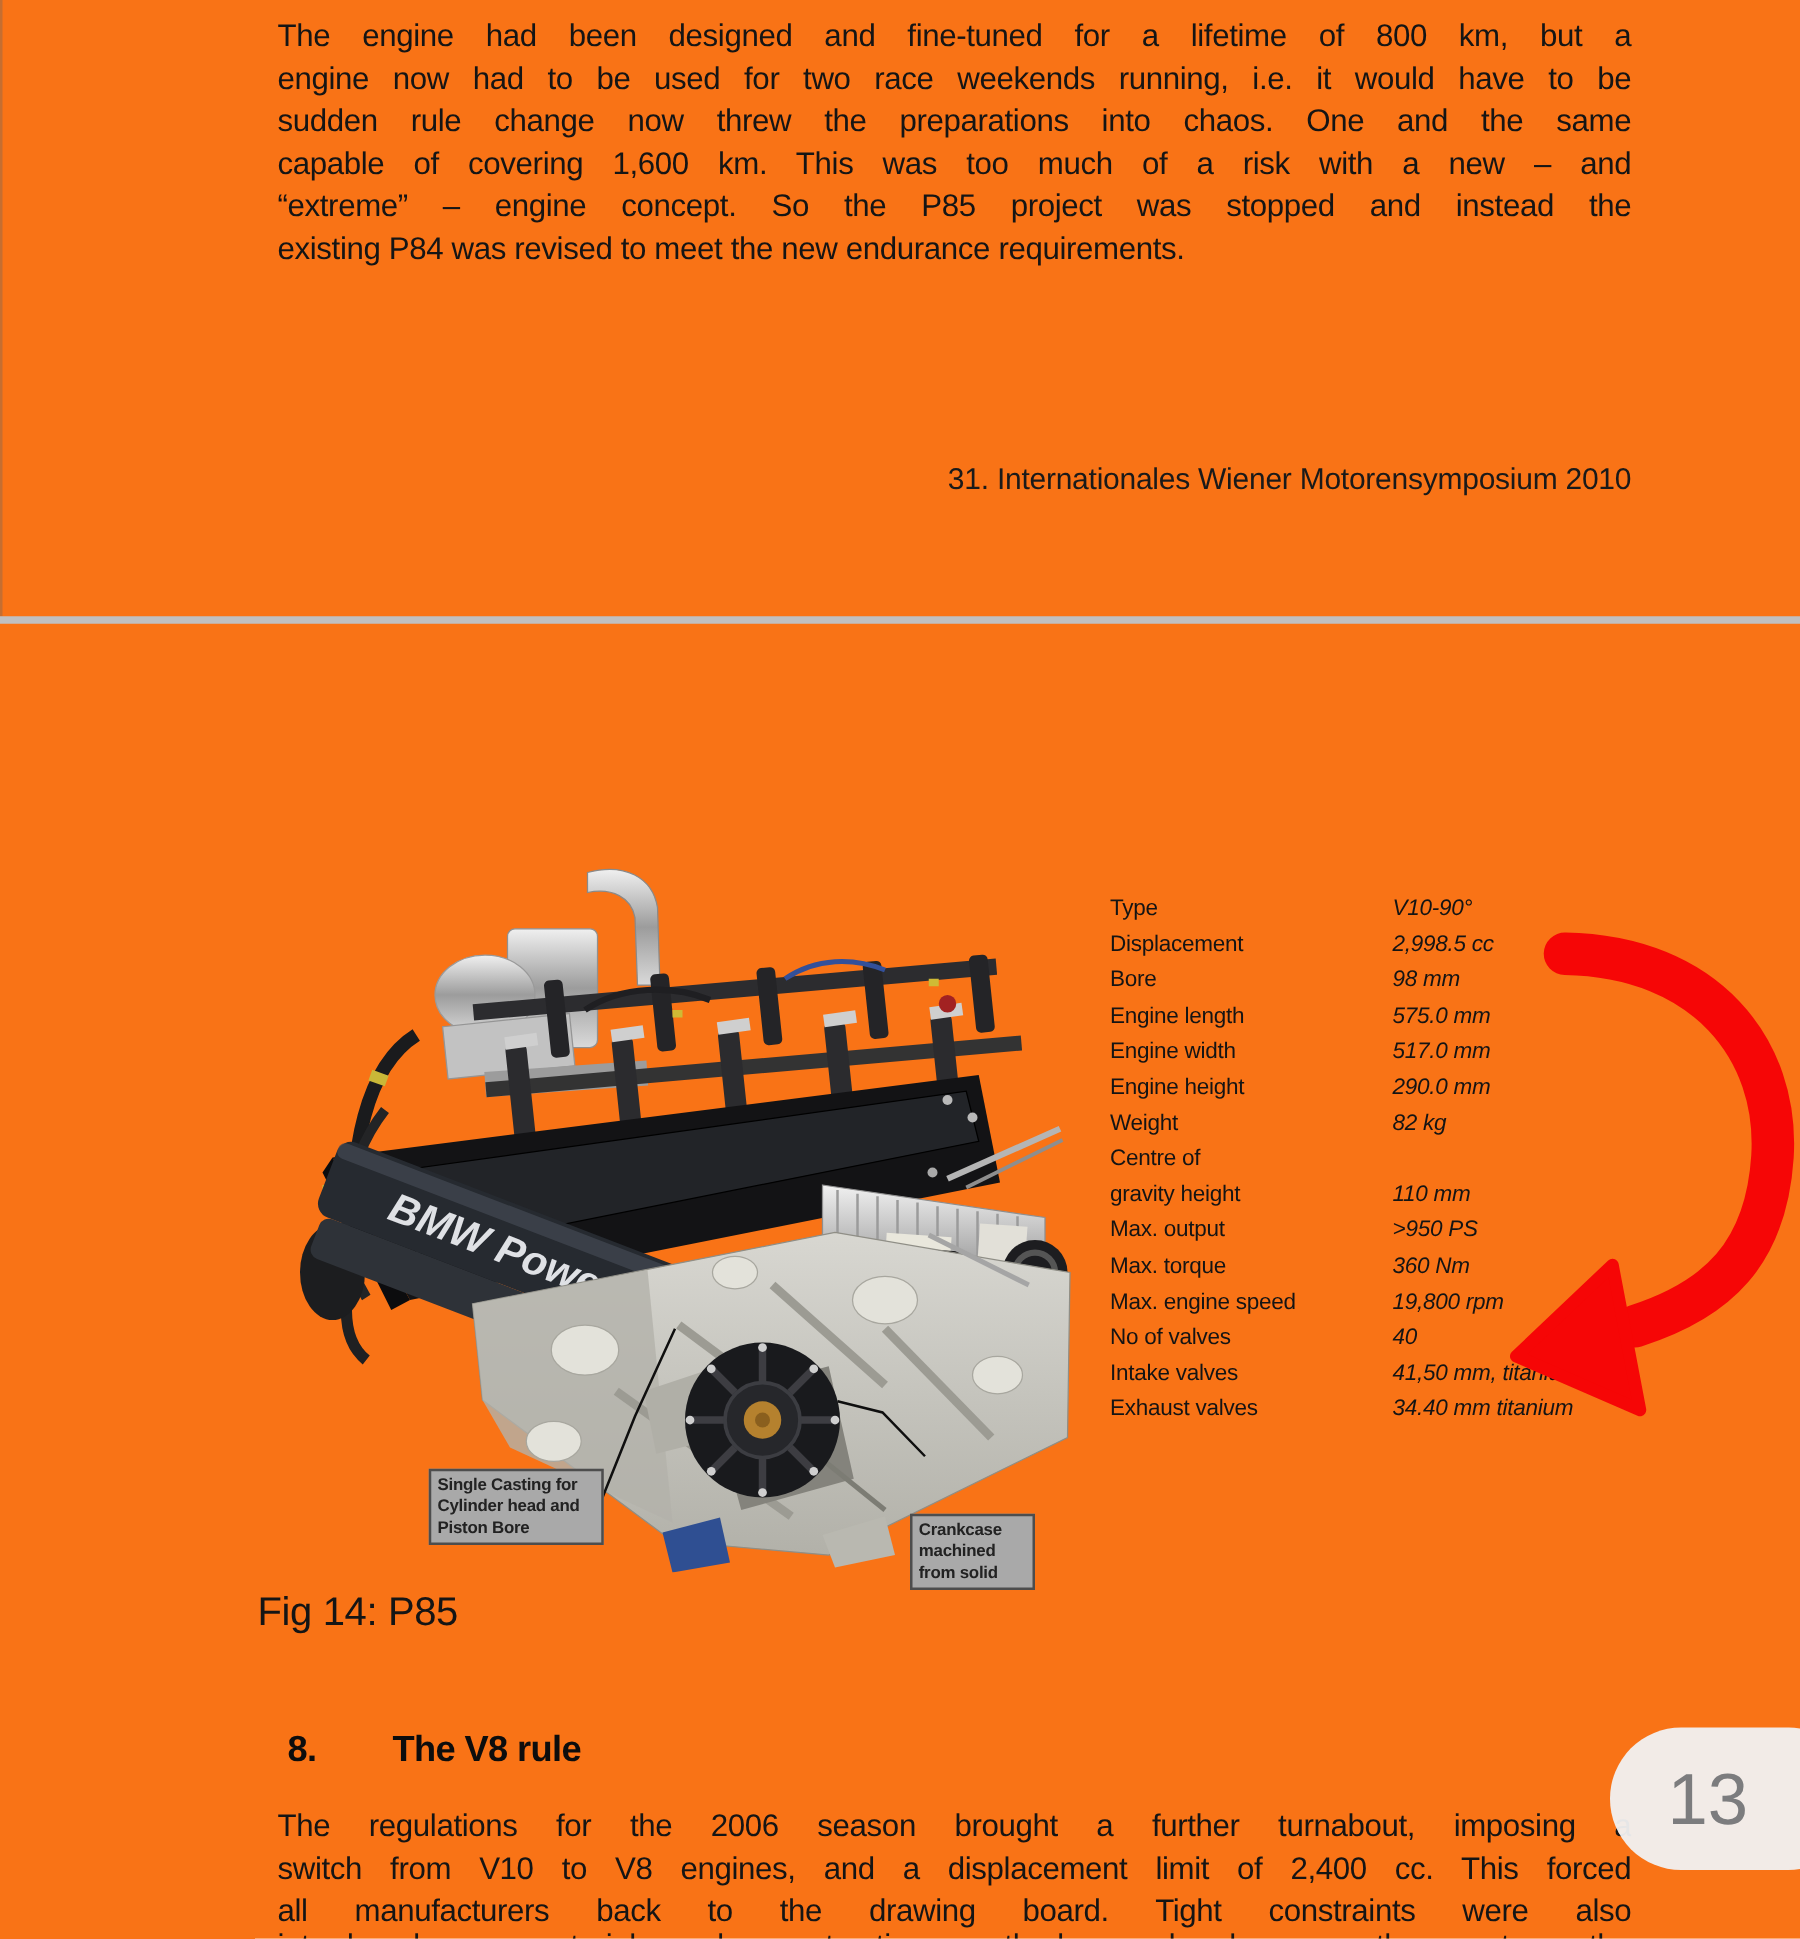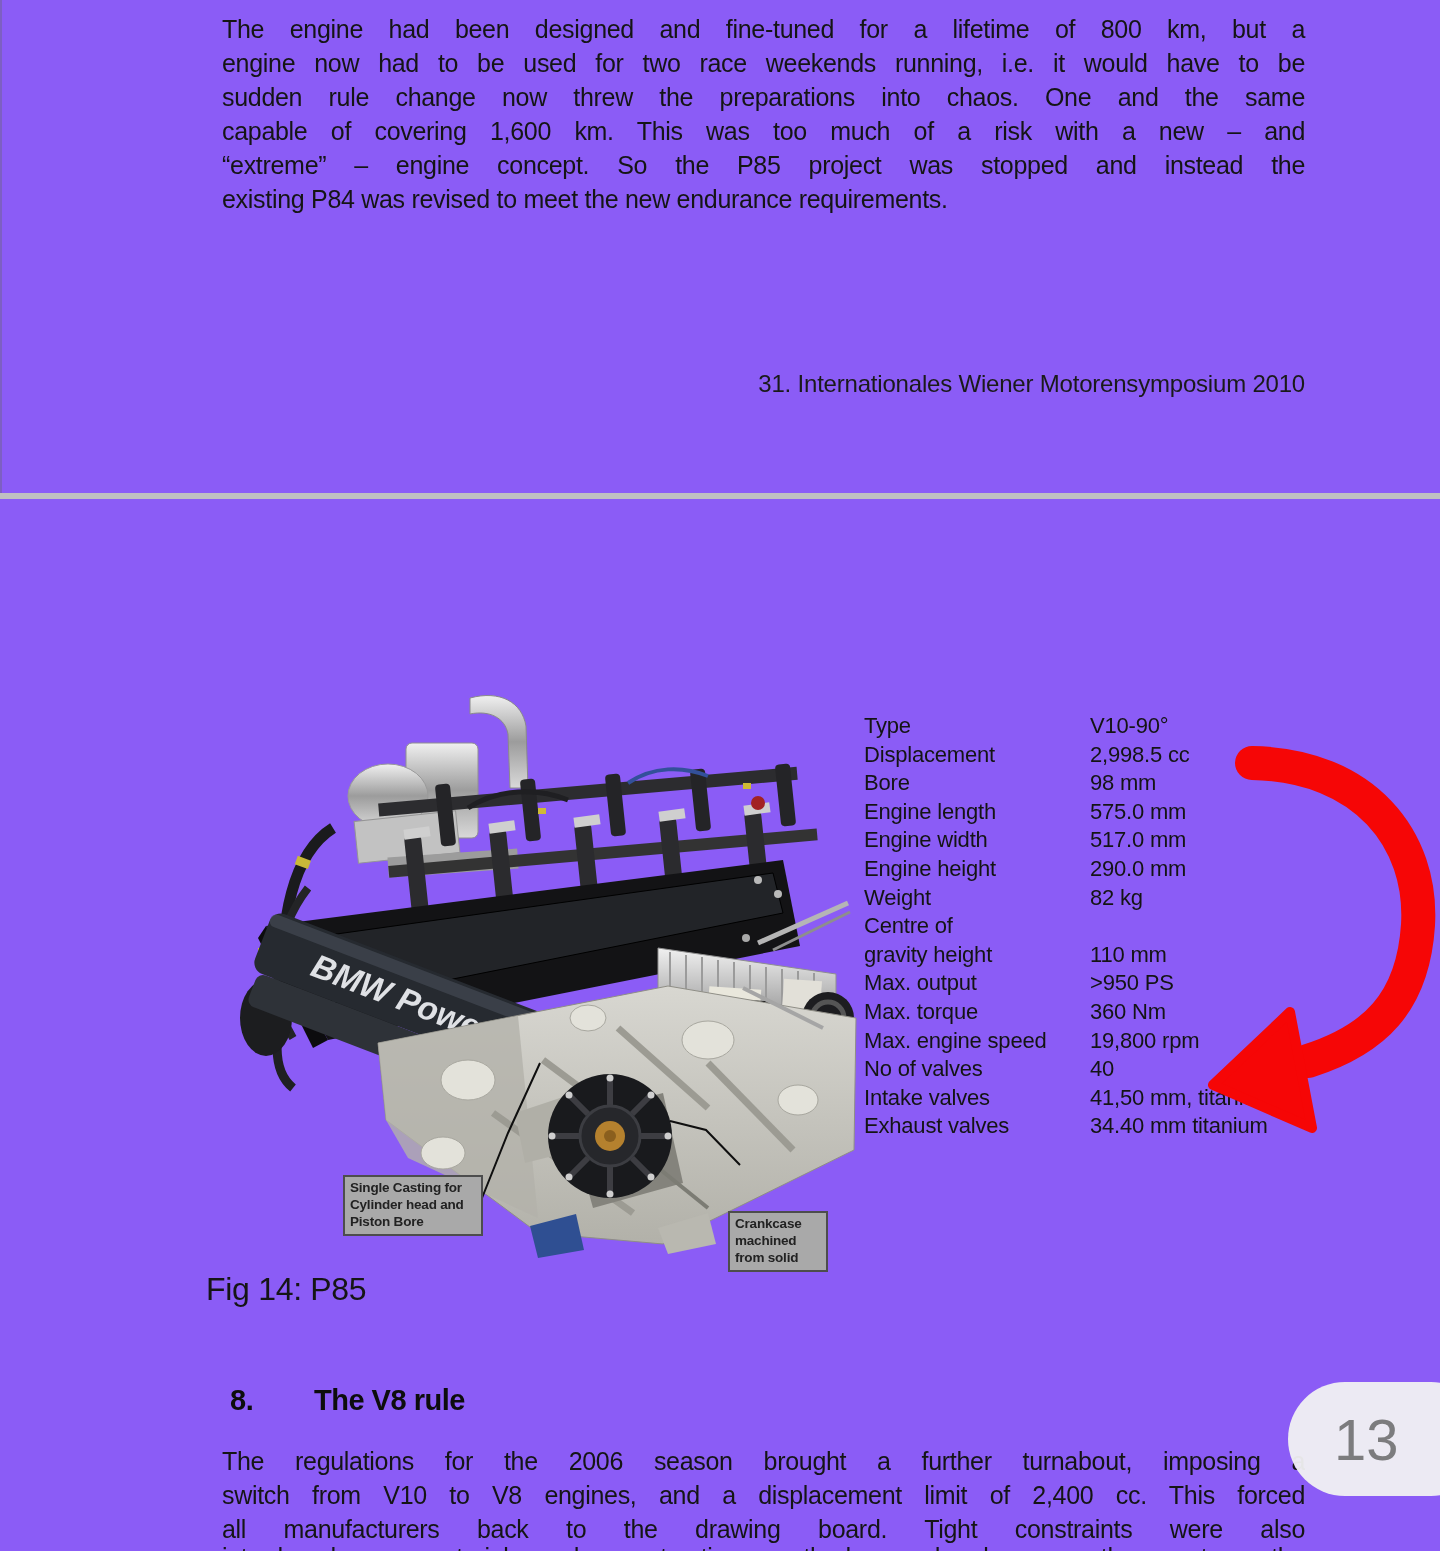--- a/index.html
+++ b/index.html
@@ -1,37 +1,37 @@
 <!DOCTYPE html>
 <html><head>
 <meta charset="utf-8">
 <style>
   * { margin:0; padding:0; box-sizing:border-box; }
   html,body { width:1440px; height:1551px; background:#ffffff; overflow:hidden;
               font-family:"Liberation Sans", sans-serif; color:#111; }
   .abs { position:absolute; }
-  #page { position:relative; width:1440px; height:1551px; background:#8b5cf6; }
+  #page { position:relative; width:1440px; height:1551px; background:#f97316; }
 
   
   .para { left:222px; width:1083px; font-size:25px; line-height:34px;
           letter-spacing:-0.3px; color:#151515; }
   .jl { text-align:justify; text-align-last:justify; }
   .jl.last { text-align-last:left; }
   #para-top { top:12px; }
   #footer-line { top:370px; left:222px; width:1083px; font-size:24px;
                  letter-spacing:-0.2px; text-align:right; color:#1a1a1a; }
   #page-divider { top:493px; left:0; width:1440px; height:6px; background:#c0c0c1; }
   #left-edge-line { top:0; left:0; width:2px; height:493px; background:rgba(100,100,100,.35); }
 
   
-  #spec-table { top:712px; left:864px; font-size:22px; line-height:28.6px;
+  #spec-table { top:712px; left:888px; font-size:18px; line-height:28.6px;
                 letter-spacing:-0.2px; color:#141414; }
   .spec-row { display:flex; }
   .spec-label { width:226px; flex:0 0 226px; }
-  .spec-value { white-space:nowrap; }
+  .spec-value { white-space:nowrap;font-style:italic; }
 
   
   #engine-art { top:688px; left:238px; width:630px; height:570px; }
   .eng-label { position:absolute; background:#a9a9a9; border:2px solid #4d4d4d;
                color:#222; font-weight:bold; font-size:13.5px; line-height:1.25;
                padding:3px 5px; letter-spacing:-0.2px; }
   #eng-label-left  { left:343px; top:1175px; width:140px; }
   #eng-label-right { left:728px; top:1211px; width:100px; }
   #red-arrow { top:735px; left:1180px; width:260px; height:410px; }
 

